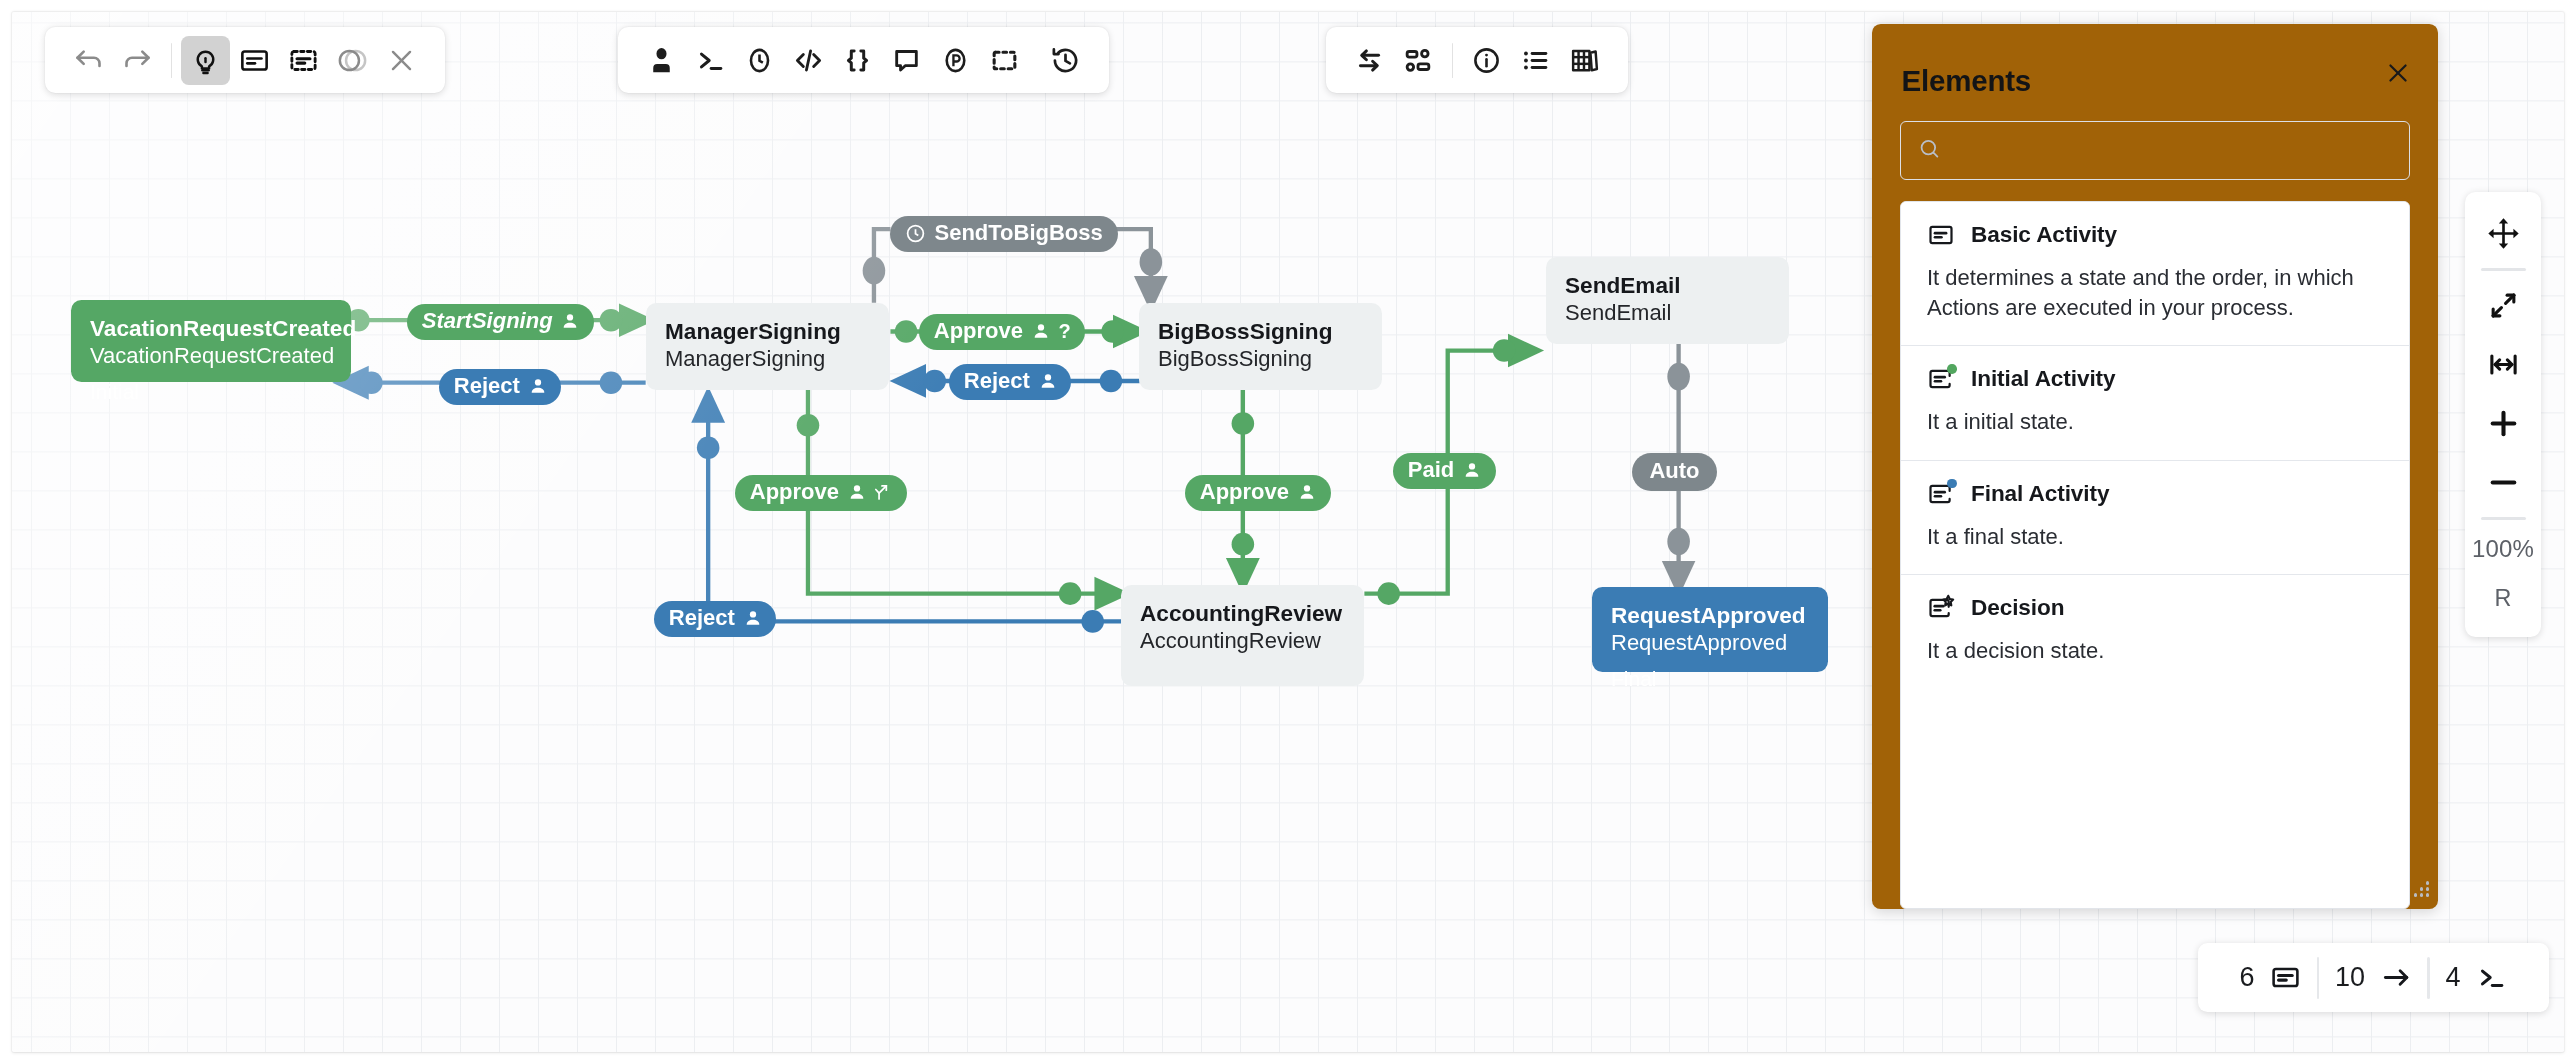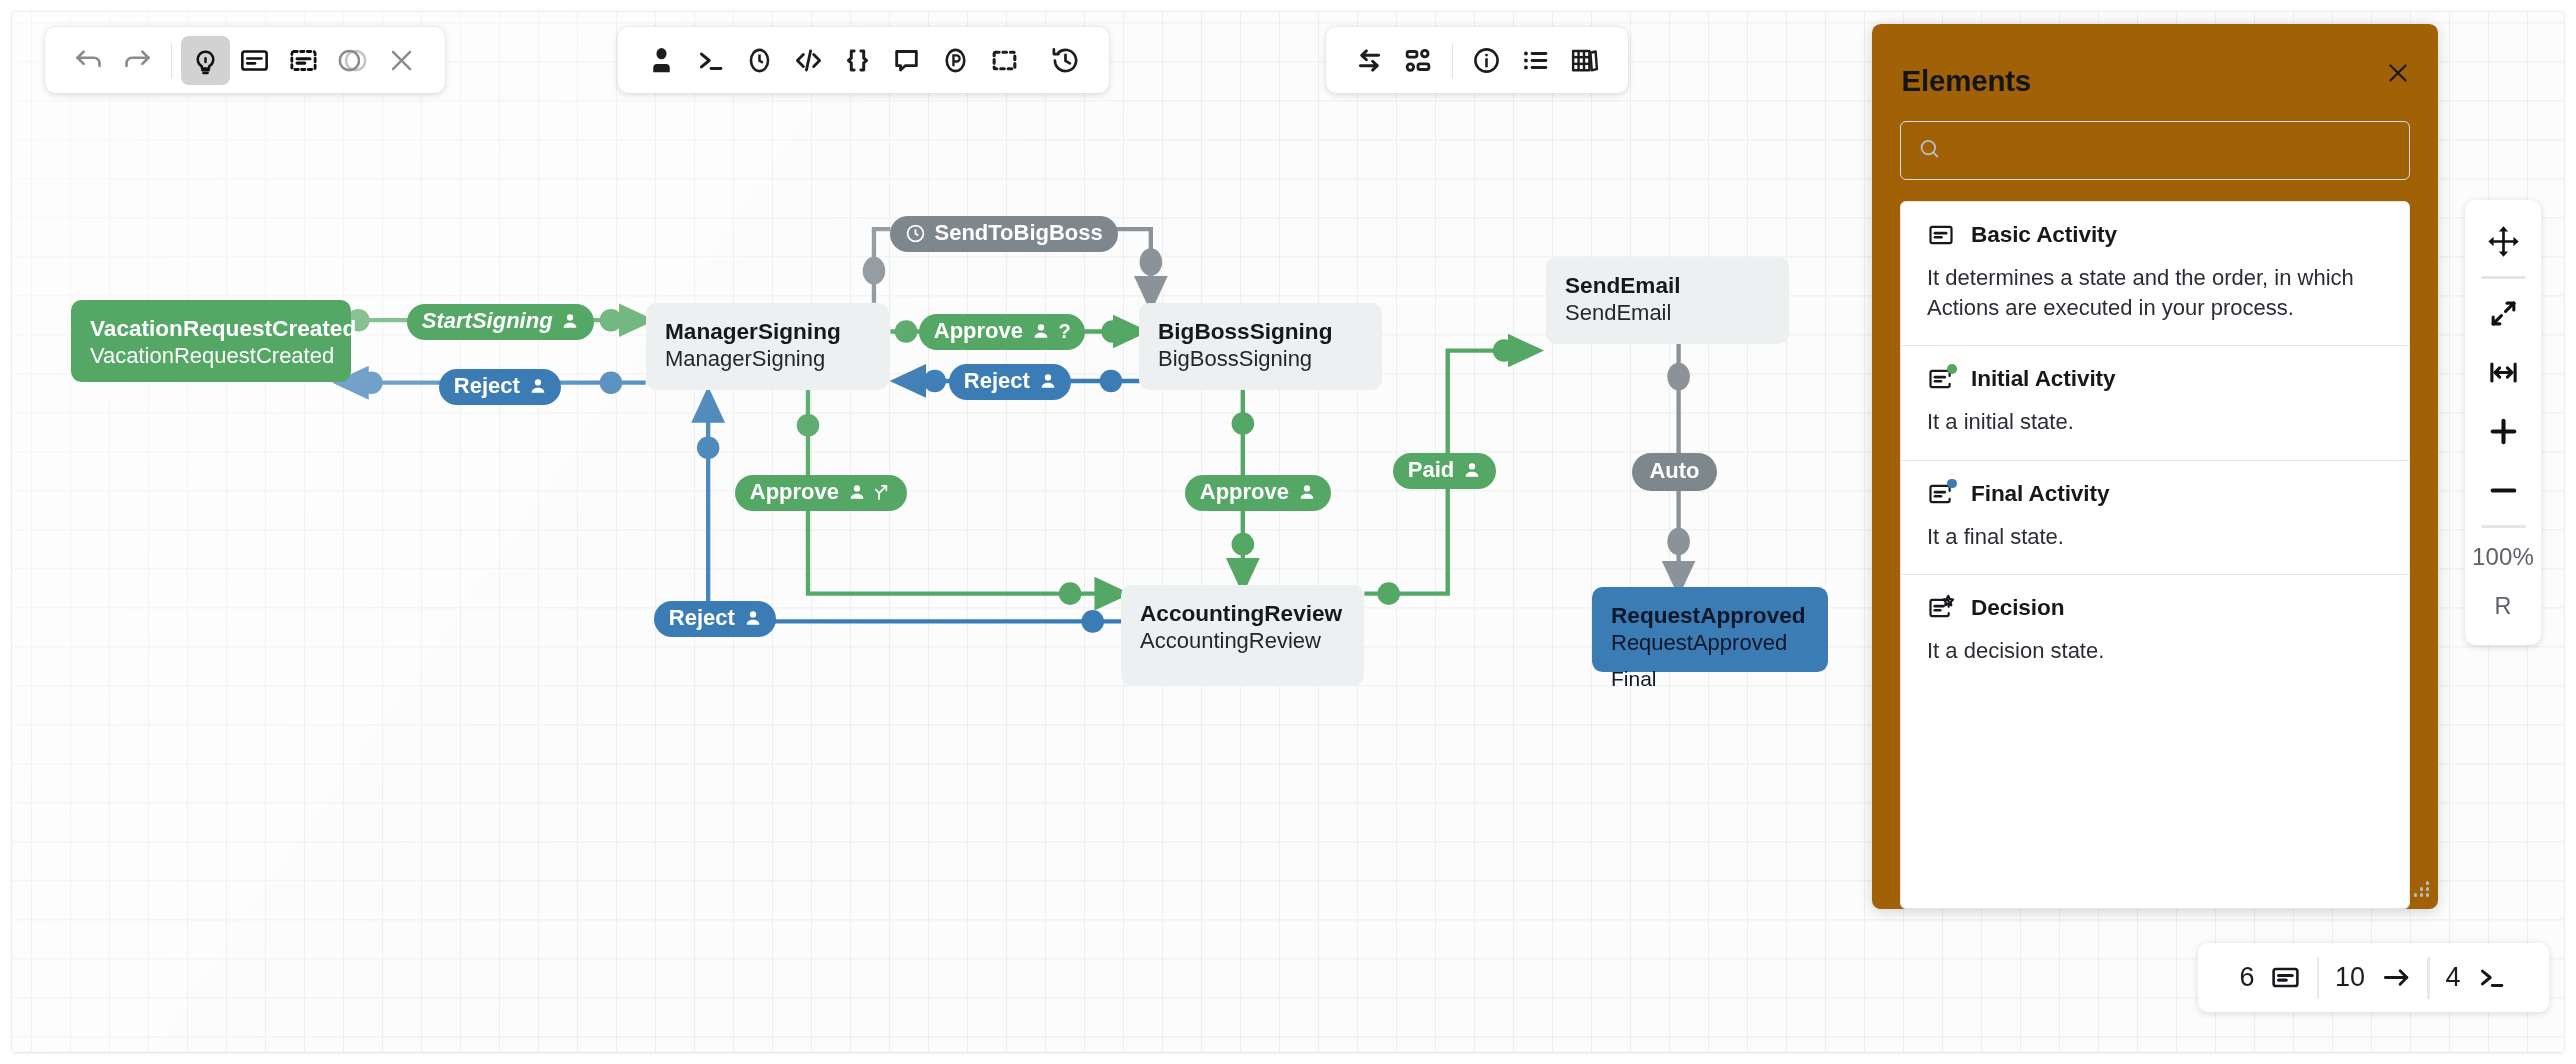--- a/index.html
+++ b/index.html
@@ -71,21 +71,21 @@
     width: 1.7px; height: 35px;
     background: #e2e2e2;
     margin: 0 8.7px;
     border-radius: 0.9px;
   }
   .tbgap { width: 12px; }
 
   
   #zoom-toolbar {
     position: absolute;
-    right: 35px; top: 200px;
+    right: 35px; top: 192px;
     width: 76px;
     background: #ffffff;
     border-radius: 10.4px;
     box-shadow: 0 1.7px 7.8px rgba(0,0,0,0.13);
     display: flex; flex-direction: column; align-items: center;
     padding: 12px 12px 14px;
     z-index: 30;
   }
   .zbtn {
     width: 57px; height: 59px;
@@ -199,21 +199,21 @@
     position: absolute;
     border-radius: 10.4px;
     padding: 15.6px 19px 17.4px 19px;
     z-index: 12;
     cursor: move;
   }
   .node-box .n-title { font-size: 22.6px; font-weight: 700; line-height: 1.18; }
   .node-box .n-sub   { font-size: 22px; font-weight: 400; line-height: 1.25; }
   .node-box .n-kind  { font-size: 21px; font-weight: 400; line-height: 1.25; margin-top: 9.5px; }
   .node-green { background: #55a765; color: #ffffff; }
-  .node-blue  { background: #3b7cb4; color: #0f172a; }
+  .node-blue  { background: #3b7cb4; color: #ffffff; }
   .node-grey  { background: #edf0f1; color: #16181c; }
   .node-grey .n-sub { color: #24262a; }
 
   .trans {
     position: absolute;
     display: flex; align-items: center; gap: 8.7px;
     border-radius: 19px;
     padding: 6px 14.8px 7.8px 14.8px;
     color: #ffffff;
     font-size: 22px; font-weight: 700;

